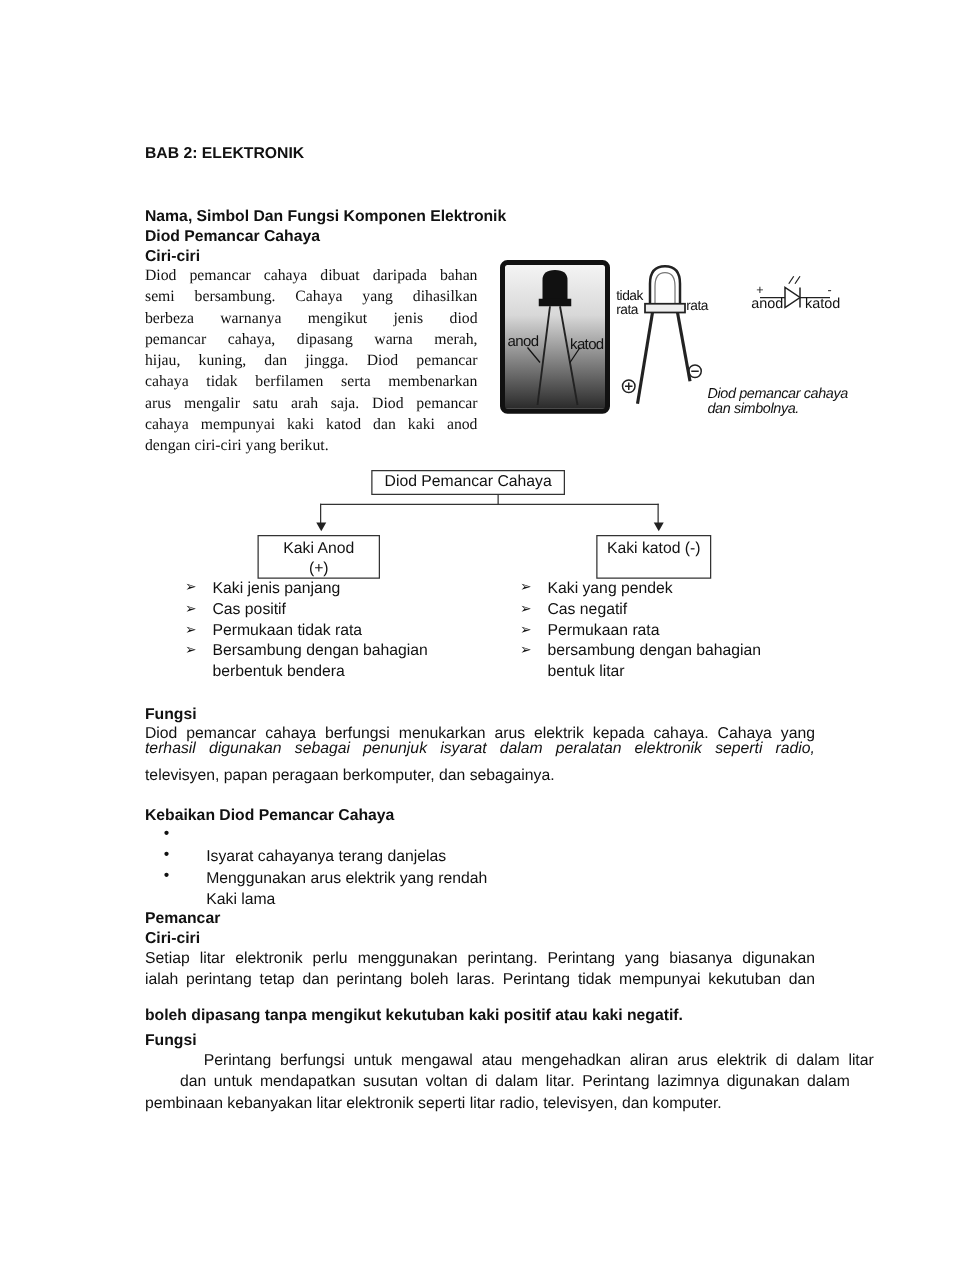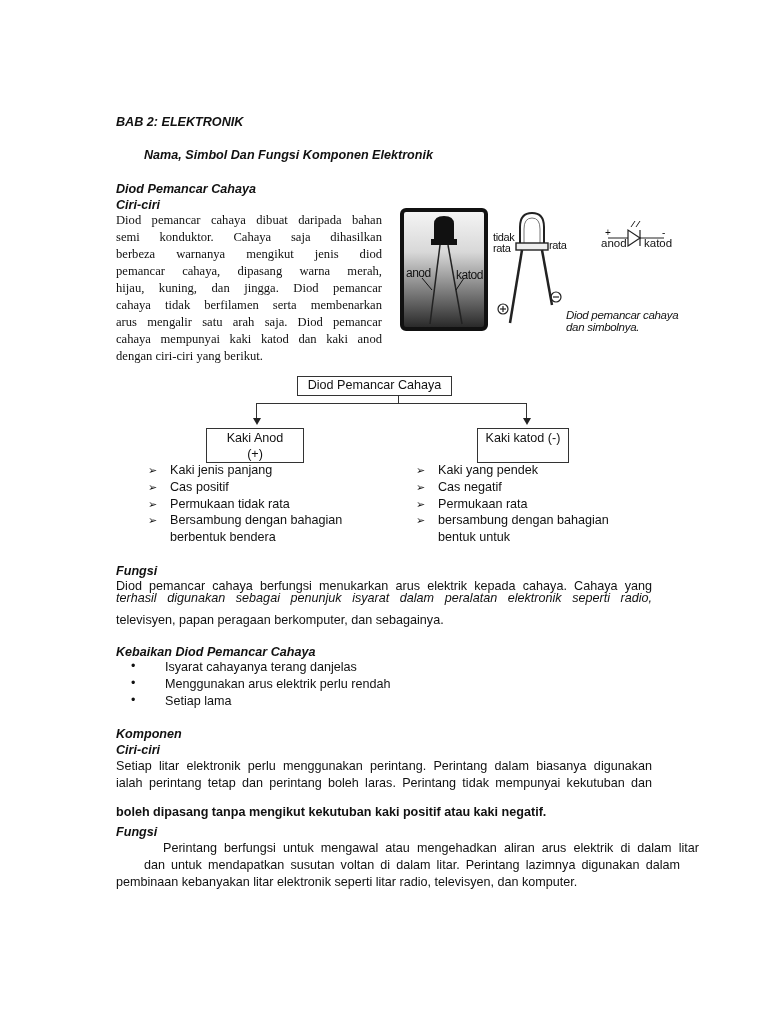--- a/index.html
+++ b/index.html
@@ -1,46 +1,46 @@
 <!DOCTYPE html>
 <html><head>
 <meta charset="utf-8">
 <style>
   * { margin:0; padding:0; box-sizing:border-box; }
   html, body { width:768px; height:1024px; background:#ffffff; overflow:hidden; }
   body { position:relative; font-family:"Liberation Sans", "DejaVu Sans", sans-serif; color:#111; font-size:12.6px; }
   .abs { position:absolute; }
-  .b { font-weight:bold;font-style:italic; }
+  .b { font-weight:bold; }
   .line { position:absolute; left:116px; white-space:nowrap; line-height:16px; }
   .just { position:absolute; left:116px; width:266px; line-height:16.9px; text-align:justify; text-align-last:justify;font-family:Liberation Serif, serif; }
   .just.last { text-align-last:left; }
   .wide { position:absolute; left:116px; width:536px; line-height:16.9px; text-align:justify; text-align-last:justify; }
   .wide.last { text-align-last:left; }
   .box { position:absolute; border:1.2px solid #333; background:#fff; text-align:center; line-height:16px; }
   .hl { position:absolute; background:#333; height:1.4px; }
   .vl { position:absolute; background:#333; width:1.4px; }
   .arrow { position:absolute; width:0; height:0; border-left:4px solid transparent; border-right:4px solid transparent; border-top:7px solid #222; }
   .bul { position:absolute; line-height:16.9px; white-space:nowrap; }
   .bul .mk { position:absolute; left:0; top:0; font-size:11px; }
   .bul .tx { position:absolute; left:22px; top:0; }
   .dot { position:absolute; line-height:16.9px; white-space:nowrap; }
   .dot .mk { position:absolute; left:0; top:-1px; }
-  .dot .tx { position:absolute; left:34px; top:0; }
+  .dot .tx { position:absolute; left:34px; top:18px; }
 </style>
 </head>
 <body>
 
 <div class="line b" style="top:114px;">BAB 2: ELEKTRONIK</div>
-<div class="line b" style="top:147px;margin-left:28px;">Nama, Simbol Dan Fungsi Komponen Elektronik</div>
+<div class="line b" style="top:165px;">Nama, Simbol Dan Fungsi Komponen Elektronik</div>
 <div class="line b" style="top:181px;">Diod Pemancar Cahaya</div>
 <div class="line b" style="top:197px;">Ciri-ciri</div>
 
 <div>
   <div class="just" style="top:212px;">Diod pemancar cahaya dibuat daripada bahan</div>
-  <div class="just" style="top:229px;">semi konduktor. Cahaya saja dihasilkan</div>
+  <div class="just" style="top:229px;">semi bersambung. Cahaya yang dihasilkan</div>
   <div class="just" style="top:246px;">berbeza warnanya mengikut jenis diod</div>
   <div class="just" style="top:263px;">pemancar cahaya, dipasang warna merah,</div>
   <div class="just" style="top:280px;">hijau, kuning, dan jingga. Diod pemancar</div>
   <div class="just" style="top:297px;">cahaya tidak berfilamen serta membenarkan</div>
   <div class="just" style="top:314px;">arus mengalir satu arah saja. Diod pemancar</div>
   <div class="just" style="top:331px;">cahaya mempunyai kaki katod dan kaki anod</div>
   <div class="just last" style="top:348px;">dengan ciri-ciri yang berikut.</div>
 </div>
 
 <div class="abs" style="left:398px; top:205px; width:282px; height:135px;">
@@ -144,49 +144,49 @@
     </div>
   <div class="bul" style="left:416px; top:496px;">
       <span class="mk">➢</span>
       <span class="tx">Permukaan rata</span>
     </div>
   <div class="bul" style="left:416px; top:512px;">
       <span class="mk">➢</span>
       <span class="tx">bersambung dengan bahagian</span>
     </div>
   <div class="bul" style="left:416px; top:529px;">
-      <span class="tx">bentuk untuk</span>
+      <span class="tx">bentuk litar</span>
     </div>
 </div>
 
 <div class="line b" style="top:563px;">Fungsi</div>
 <div>
   <div class="wide" style="top:578px;">Diod pemancar cahaya berfungsi menukarkan arus elektrik kepada cahaya. Cahaya yang</div>
   <div class="wide" style="top:590px;font-style:italic;">terhasil digunakan sebagai penunjuk isyarat dalam peralatan elektronik seperti radio,</div>
   <div class="wide last" style="top:612px;">televisyen, papan peragaan berkomputer, dan sebagainya.</div>
 </div>
 
 <div class="line b" style="top:644px;">Kebaikan Diod Pemancar Cahaya</div>
 <div class="dot" style="left:131px; top:659px;">
     <span class="mk">•</span>
     <span class="tx">Isyarat cahayanya terang danjelas</span>
   </div>
 <div class="dot" style="left:131px; top:676px;">
     <span class="mk">•</span>
-    <span class="tx">Menggunakan arus elektrik perlu rendah</span>
+    <span class="tx">Menggunakan arus elektrik yang rendah</span>
   </div>
 <div class="dot" style="left:131px; top:693px;">
     <span class="mk">•</span>
-    <span class="tx">Setiap lama</span>
+    <span class="tx">Kaki lama</span>
   </div>
 
-<div class="line b" style="top:726px;">Komponen</div>
+<div class="line b" style="top:726px;">Pemancar</div>
 <div class="line b" style="top:742px;">Ciri-ciri</div>
 <div>
-  <div class="wide" style="top:758px;">Setiap litar elektronik perlu menggunakan perintang. Perintang dalam biasanya digunakan</div>
+  <div class="wide" style="top:758px;">Setiap litar elektronik perlu menggunakan perintang. Perintang yang biasanya digunakan</div>
   <div class="wide" style="top:775px;">ialah perintang tetap dan perintang boleh laras. Perintang tidak mempunyai kekutuban dan</div>
   <div class="wide last" style="top:804px;font-weight:bold;">boleh dipasang tanpa mengikut kekutuban kaki positif atau kaki negatif.</div>
 </div>
 
 <div class="line b" style="top:824px;">Fungsi</div>
 <div>
   <div class="wide" style="top:840px;margin-left:47px;">Perintang berfungsi untuk mengawal atau mengehadkan aliran arus elektrik di dalam litar</div>
   <div class="wide" style="top:857px;margin-left:28px;">dan untuk mendapatkan susutan voltan di dalam litar. Perintang lazimnya digunakan dalam</div>
   <div class="wide last" style="top:874px;">pembinaan kebanyakan litar elektronik seperti litar radio, televisyen, dan komputer.</div>
 </div>

